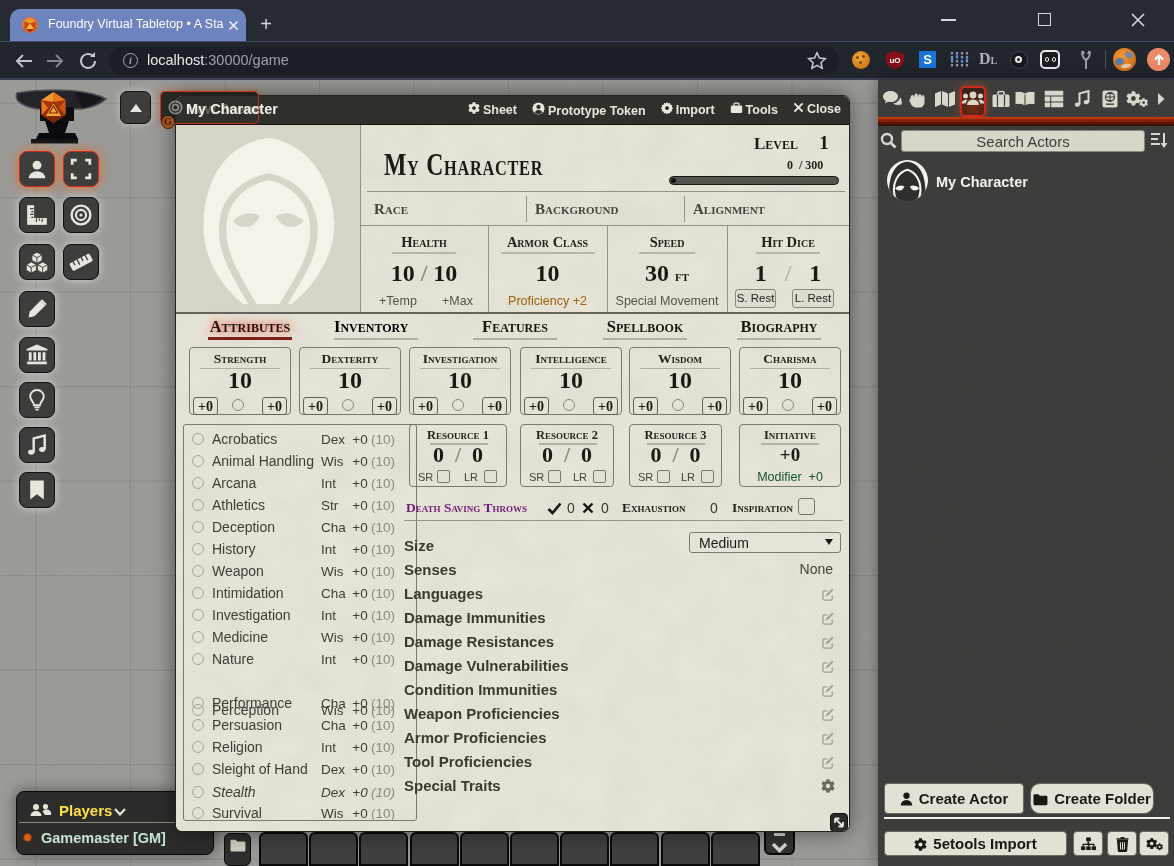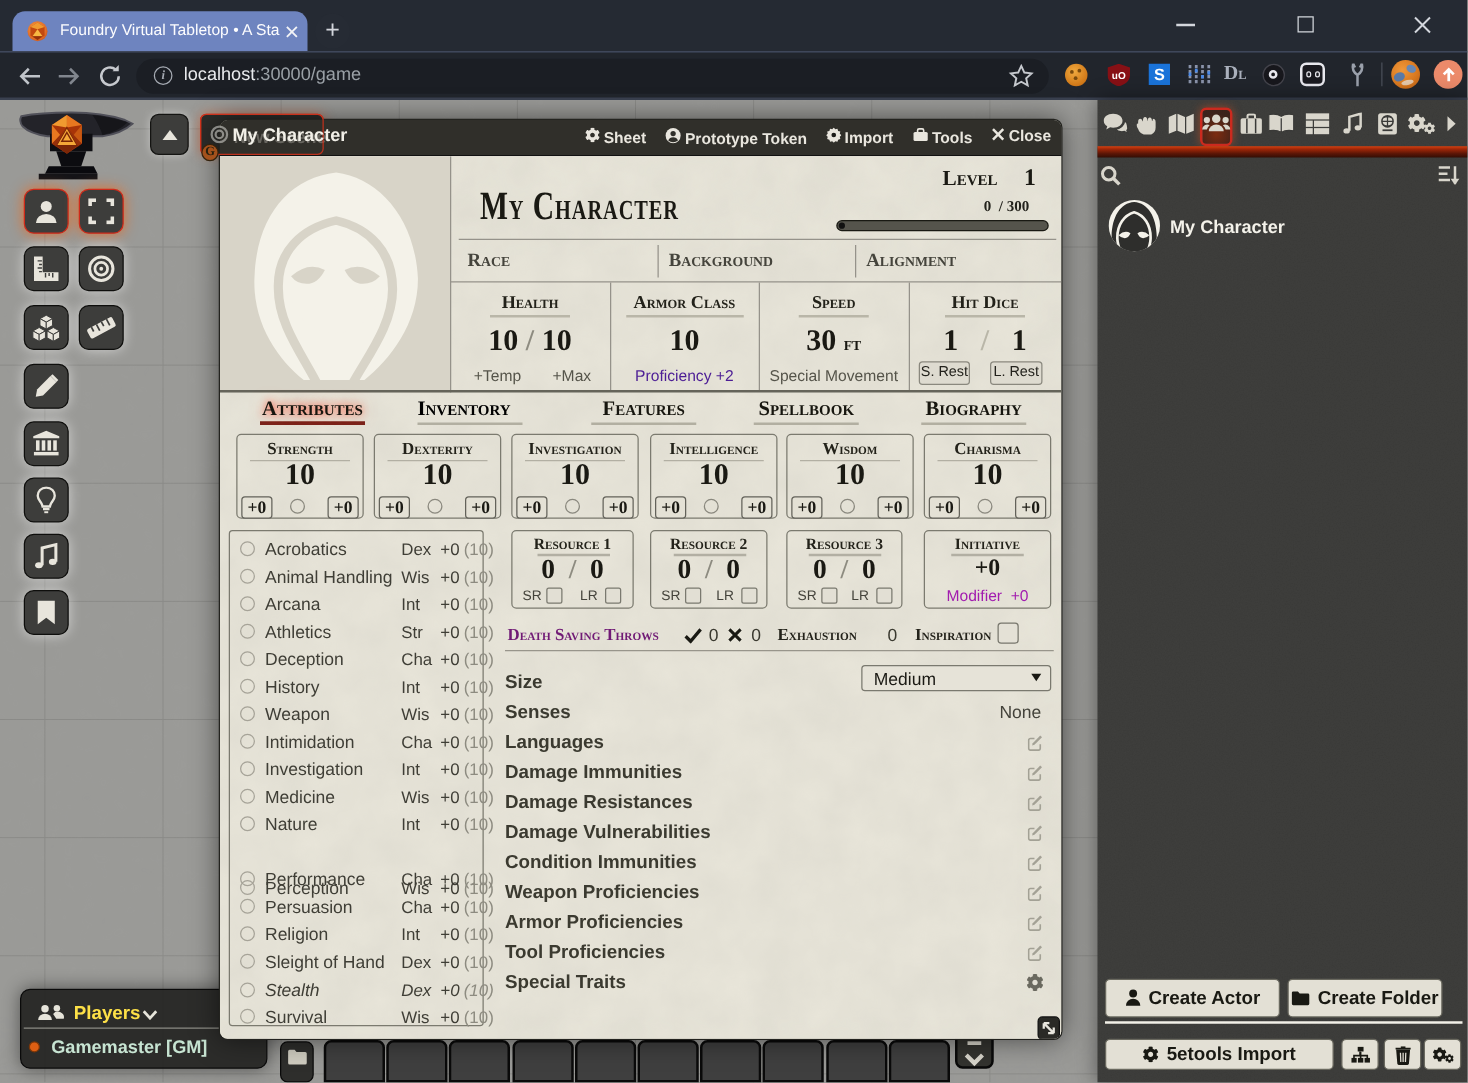--- a/index.html
+++ b/index.html
@@ -416,21 +416,21 @@
     <div class="statcol sc abs" style="left:184px; top:109px; width:128px; text-align:center; font-size:14.5px; color:#23221a;">Health<div style="margin:1px auto 0; width:64px; height:2px; background:#b9b6a8;"></div></div>
     <div class="statcol sc abs" style="left:312px; top:109px; width:119px; text-align:center; font-size:14.5px; color:#23221a;">Armor Class<div style="margin:1px auto 0; width:94px; height:2px; background:#b9b6a8;"></div></div>
     <div class="statcol sc abs" style="left:431px; top:109px; width:120px; text-align:center; font-size:14.5px; color:#23221a;">Speed<div style="margin:1px auto 0; width:56px; height:2px; background:#b9b6a8;"></div></div>
     <div class="statcol sc abs" style="left:551px; top:109px; width:122px; text-align:center; font-size:14.5px; color:#23221a;">Hit Dice<div style="margin:1px auto 0; width:64px; height:2px; background:#b9b6a8;"></div></div>
     <div class="abs serifb" style="left:184px; top:135px; width:128px; text-align:center; font-family:'Liberation Serif',serif; font-weight:bold; font-size:24px; color:#1a1913;">10&nbsp;<span style="color:#8d8b80;">/</span>&nbsp;10</div>
     <div class="abs" style="left:312px; top:135px; width:119px; text-align:center; font-family:'Liberation Serif',serif; font-weight:bold; font-size:24px; color:#1a1913;">10</div>
     <div class="abs" style="left:431px; top:135px; width:120px; text-align:center; font-family:'Liberation Serif',serif; font-weight:bold; font-size:24px; color:#1a1913;">30 <span class="sc" style="font-size:16px;">ft</span></div>
     <div class="abs" style="left:551px; top:135px; width:122px; text-align:center; font-family:'Liberation Serif',serif; font-weight:bold; font-size:24px; color:#1a1913;">1&nbsp;&nbsp;&nbsp;<span style="color:#b9b6a8;">/</span>&nbsp;&nbsp;&nbsp;1</div>
     <div class="abs" style="left:203px; top:169px; font-size:12.5px; color:#55544a;">+Temp</div>
     <div class="abs" style="left:266px; top:169px; font-size:12.5px; color:#55544a;">+Max</div>
-    <div class="abs" style="left:312px; top:169px; width:119px; text-align:center; font-size:12.5px; color:#4c1d95;">Proficiency +2</div>
+    <div class="abs" style="left:312px; top:169px; width:119px; text-align:center; font-size:12.5px; color:#a16207;">Proficiency +2</div>
     <div class="abs" style="left:431px; top:169px; width:120px; text-align:center; font-size:12.5px; color:#55544a;">Special Movement</div>
     <div class="abs" style="left:559px; top:164px; width:41px; height:19px; background:#dedbd0; border:1px solid #8a887e; border-radius:3px; font-size:11.5px; white-space:nowrap; color:#23221c; text-align:center; line-height:17px;">S. Rest</div>
     <div class="abs" style="left:616px; top:164px; width:42px; height:19px; background:#dedbd0; border:1px solid #8a887e; border-radius:3px; font-size:11.5px; white-space:nowrap; color:#23221c; text-align:center; line-height:17px;">L. Rest</div>
     <div class="abs" style="left:0; top:187px; width:673px; height:2px; background:#65645a;"></div>
 
     <div class="sc abs" style="left:32px; top:192px; width:84px; text-align:center; font-size:16.5px; color:#17160f; text-shadow:0 0 6px rgba(255,80,55,0.9), 0 0 12px rgba(255,100,70,0.55);">Attributes<div style="margin-top:0px; height:3px; background:#7a231b;"></div></div>
     <div class="sc abs" style="left:158px; top:192px; width:84px; text-align:left; font-size:16.5px; color:#000000;">Inventory<div style="margin-top:1px; height:2px; background:#b2afa1;"></div></div>
     <div class="sc abs" style="left:297px; top:192px; width:84px; text-align:center; font-size:16.5px; color:#17160f;">Features<div style="margin-top:1px; height:2px; background:#b2afa1;"></div></div>
     <div class="sc abs" style="left:427px; top:192px; width:84px; text-align:center; font-size:16.5px; color:#17160f;">Spellbook<div style="margin-top:1px; height:2px; background:#b2afa1;"></div></div>
     <div class="sc abs" style="left:561px; top:192px; width:84px; text-align:center; font-size:16.5px; color:#17160f;">Biography<div style="margin-top:1px; height:2px; background:#b2afa1;"></div></div>
@@ -479,21 +479,21 @@
 <div class="abox" style="left:563px; top:222px; width:102px; height:68px;">
 <div class="sc" style="position:absolute; left:0; top:3px; width:100px; text-align:center; font-size:13.5px; color:#23221a;">Charisma</div>
 <div style="position:absolute; left:10px; top:19.5px; width:80px; height:1.5px; background:#b2afa3;"></div>
 <div style="position:absolute; left:0; top:19px; width:100px; text-align:center; font-family:'Liberation Serif',serif; font-weight:bold; font-size:24px; color:#1a1913;">10</div>
 <div class="minibox" style="left:3px; top:48.5px;">+0</div>
 <div class="minibox" style="left:72px; top:48.5px;">+0</div>
 <div class="pcirc" style="left:42px; top:51px;"></div>
 </div>
 </div>
 
-    <div id="skills" class="abs" style="left:7px; top:299px; width:204px; height:397px; border:1px solid #7b7a6f; border-radius:3px;">
+    <div id="skills" class="abs" style="left:7px; top:299px; width:234px; height:397px; border:1px solid #7b7a6f; border-radius:3px;">
 <div class="skrow" style="top:3px;">
 <div class="rad"></div>
           <div class="nm">Acrobatics</div>
           <div class="ab">Dex</div>
           <div class="pm">+0</div>
           <div class="ps">(10)</div>
 </div>
 <div class="skrow" style="top:25px;">
 <div class="rad"></div>
           <div class="nm">Animal Handling</div>
@@ -640,21 +640,21 @@
 <div style="position:absolute; left:0; top:17px; width:91px; text-align:center; font-family:'Liberation Serif',serif; font-weight:bold; font-size:22px; color:#1a1913;">0&nbsp;&nbsp;<span style="color:#8d8b80;">/</span>&nbsp;&nbsp;0</div>
 <div style="position:absolute; left:8px; top:46px; font-size:11px; color:#44433b;">SR</div>
 <div style="position:absolute; left:27px; top:45px; width:13px; height:13px; background:#e2dfd4; border:1px solid #7a796f; border-radius:2px;"></div>
 <div style="position:absolute; left:51px; top:46px; font-size:11px; color:#44433b;">LR</div>
 <div style="position:absolute; left:71px; top:45px; width:13px; height:13px; background:#e2dfd4; border:1px solid #7a796f; border-radius:2px;"></div>
 </div>
 <div class="abox" style="left:563px; top:299px; width:102px; height:63px;">
 <div class="sc" style="position:absolute; left:0; top:3px; width:100px; text-align:center; font-size:12.5px; color:#23221a;">Initiative</div>
 <div style="position:absolute; left:21px; top:18px; width:58px; height:1.5px; background:#b2afa3;"></div>
 <div style="position:absolute; left:0; top:19px; width:100px; text-align:center; font-family:'Liberation Serif',serif; font-weight:bold; font-size:19px; color:#1a1913;">+0</div>
-<div style="position:absolute; left:0; top:45px; width:100px; text-align:center; font-size:12.5px; color:#a21caf;">Modifier&nbsp; +0</div>
+<div style="position:absolute; left:0; top:45px; width:100px; text-align:center; font-size:12.5px; color:#14532d;">Modifier&nbsp; +0</div>
 </div>
 </div>
 
     <div id="deathrow">
 <div class="sc abs" style="left:230px; top:375px; font-size:13.5px; color:#701a75;">Death Saving Throws</div>
 <svg class="abs" style="left:371px; top:377px;" width="15" height="13" viewBox="0 0 15 13">
           <path d="M1.5 7 L5.5 11 L13.5 1.5" stroke="#1a1a14" stroke-width="2.6" fill="none"></path>
         </svg>
 <div class="abs" style="left:391px; top:375px; font-size:14px; color:#3a392f;">0</div>
 <svg class="abs" style="left:406px; top:377px;" width="12" height="12" viewBox="0 0 12 12">
@@ -805,20 +805,21 @@
         </svg></div>
 <div class="abs" style="left:283px; top:19px; transform:translate(-50%,-50%); line-height:0;"><svg width="8" height="14" viewBox="0 0 8 14">
           <path d="M1 1 L7.5 7 L1 13 Z" fill="#d9d6cc"></path>
         </svg></div>
 </div>
 
   <svg class="abs" style="left:2px; top:52px;" width="17" height="17" viewBox="0 0 17 17">
       <circle cx="7" cy="7" r="5" fill="none" stroke="#d9d6cc" stroke-width="2.4"></circle>
       <line x1="10.8" y1="10.8" x2="15.5" y2="15.5" stroke="#d9d6cc" stroke-width="2.8"></line>
     </svg>
+  <div class="abs" style="left:23px; top:50px; width:244px; height:22px; background:#d8d5ca; border:1px solid #8a887e; border-radius:3px; text-align:center; font-size:15px; color:#3f3e36; line-height:21px;">Search Actors</div>
   <svg class="abs" style="left:272px; top:52px;" width="19" height="17" viewBox="0 0 19 17">
       <g stroke="#d9d6cc" stroke-width="2">
         <line x1="1" y1="2" x2="10" y2="2"></line>
         <line x1="1" y1="7" x2="8" y2="7"></line>
         <line x1="1" y1="12" x2="10" y2="12"></line>
         <line x1="14" y1="1" x2="14" y2="15"></line>
       </g>
       <path d="M10.5 11 L14 16 L17.5 11 Z" fill="#d9d6cc"></path>
     </svg>
 
@@ -830,21 +831,21 @@
       <path fill="#f4f2ea" d="M103,84 Q88,70 74,79 Q79,91 88,91 Q97,91 103,84 Z"></path>
       <path fill="none" stroke="#f4f2ea" stroke-width="6.5" d="M54,168 C45,146 25,120 25,92 C24,58 42,35 66,28 C90,35 107,58 106,92 C106,120 86,146 77,168"></path>
     </svg>
   </div>
   <div class="abs" style="left:58px; top:94px; font-size:14.5px; font-weight:bold; color:#f4f2ea;">My Character</div>
 
   <div class="sbbtn" style="left:6px; top:703px; width:140px; height:31px; line-height:29px;"><svg width="13" height="14" viewBox="0 0 14 15" fill="#191913" style="vertical-align:-2px; margin-right:6px;">
         <circle cx="7" cy="4" r="3.4"></circle>
         <path d="M0.8 14.5 a6.2 6 0 0 1 12.4 0 z"></path>
       </svg>Create Actor</div>
-  <div class="sbbtn" style="left:152px; top:703px; width:124px; height:31px; line-height:29px;"><svg width="15" height="13" viewBox="0 0 16 13" fill="#191913" style="vertical-align:-2px; margin-right:6px;">
+  <div class="sbbtn" style="left:152px; top:703px; width:124px; height:31px; line-height:29px;border-radius:10px;"><svg width="15" height="13" viewBox="0 0 16 13" fill="#191913" style="vertical-align:-2px; margin-right:6px;">
         <path d="M0.5 2 a1.2 1.2 0 0 1 1.2 -1.2 h4 l1.5 1.8 h7 a1.2 1.2 0 0 1 1.2 1.2 v7.5 a1.2 1.2 0 0 1 -1.2 1.2 h-12.5 a1.2 1.2 0 0 1 -1.2 -1.2 z"></path>
       </svg>Create Folder</div>
   <div class="abs" style="left:6px; top:737px; width:286px; height:2px; background:#f2f0e8;"></div>
   <div class="sbbtn" style="left:6px; top:751px; width:183px; height:25px; line-height:23px;"><svg width="13" height="13" viewBox="0 0 512 512" style="vertical-align:-2px; margin-right:6px;">
         <path d="M487.4 315.7l-42.6-24.6c4.3-23.2 4.3-47 0-70.2l42.6-24.6c4.9-2.8 7.1-8.6 5.5-14-11.1-35.6-30-67.8-54.7-94.6-3.8-4.1-10-5.1-14.8-2.3L380.8 110c-17.9-15.4-38.5-27.3-60.8-35.1V25.8c0-5.6-3.9-10.5-9.4-11.7-36.7-8.2-74.3-7.8-109.2 0-5.5 1.2-9.4 6.1-9.4 11.7V75c-22.2 7.9-42.8 19.8-60.8 35.1L88.7 85.5c-4.9-2.8-11-1.9-14.8 2.3-24.7 26.7-43.6 58.9-54.7 94.6-1.7 5.4.6 11.2 5.5 14L67.3 221c-4.3 23.2-4.3 47 0 70.2l-42.6 24.6c-4.9 2.8-7.1 8.6-5.5 14 11.1 35.6 30 67.8 54.7 94.6 3.8 4.1 10 5.1 14.8 2.3l42.6-24.6c17.9 15.4 38.5 27.3 60.8 35.1v49.2c0 5.6 3.9 10.5 9.4 11.7 36.7 8.2 74.3 7.8 109.2 0 5.5-1.2 9.4-6.1 9.4-11.7v-49.2c22.2-7.9 42.8-19.8 60.8-35.1l42.6 24.6c4.9 2.8 11 1.9 14.8-2.3 24.7-26.7 43.6-58.9 54.7-94.6 1.5-5.5-.7-11.3-5.6-14.1zM256 336c-44.1 0-80-35.9-80-80s35.9-80 80-80 80 35.9 80 80-35.9 80-80 80z" fill="#191913"></path>
       </svg>5etools Import</div>
   <div class="sbbtn" style="left:195px; top:751px; width:30px; height:25px;"><svg width="15" height="14" viewBox="0 0 16 15" fill="#191913" style="margin-top:5px;">
         <rect x="5.5" y="0.5" width="5" height="4"></rect>
         <rect x="0" y="10" width="4.6" height="4"></rect>
         <rect x="5.7" y="10" width="4.6" height="4"></rect>

